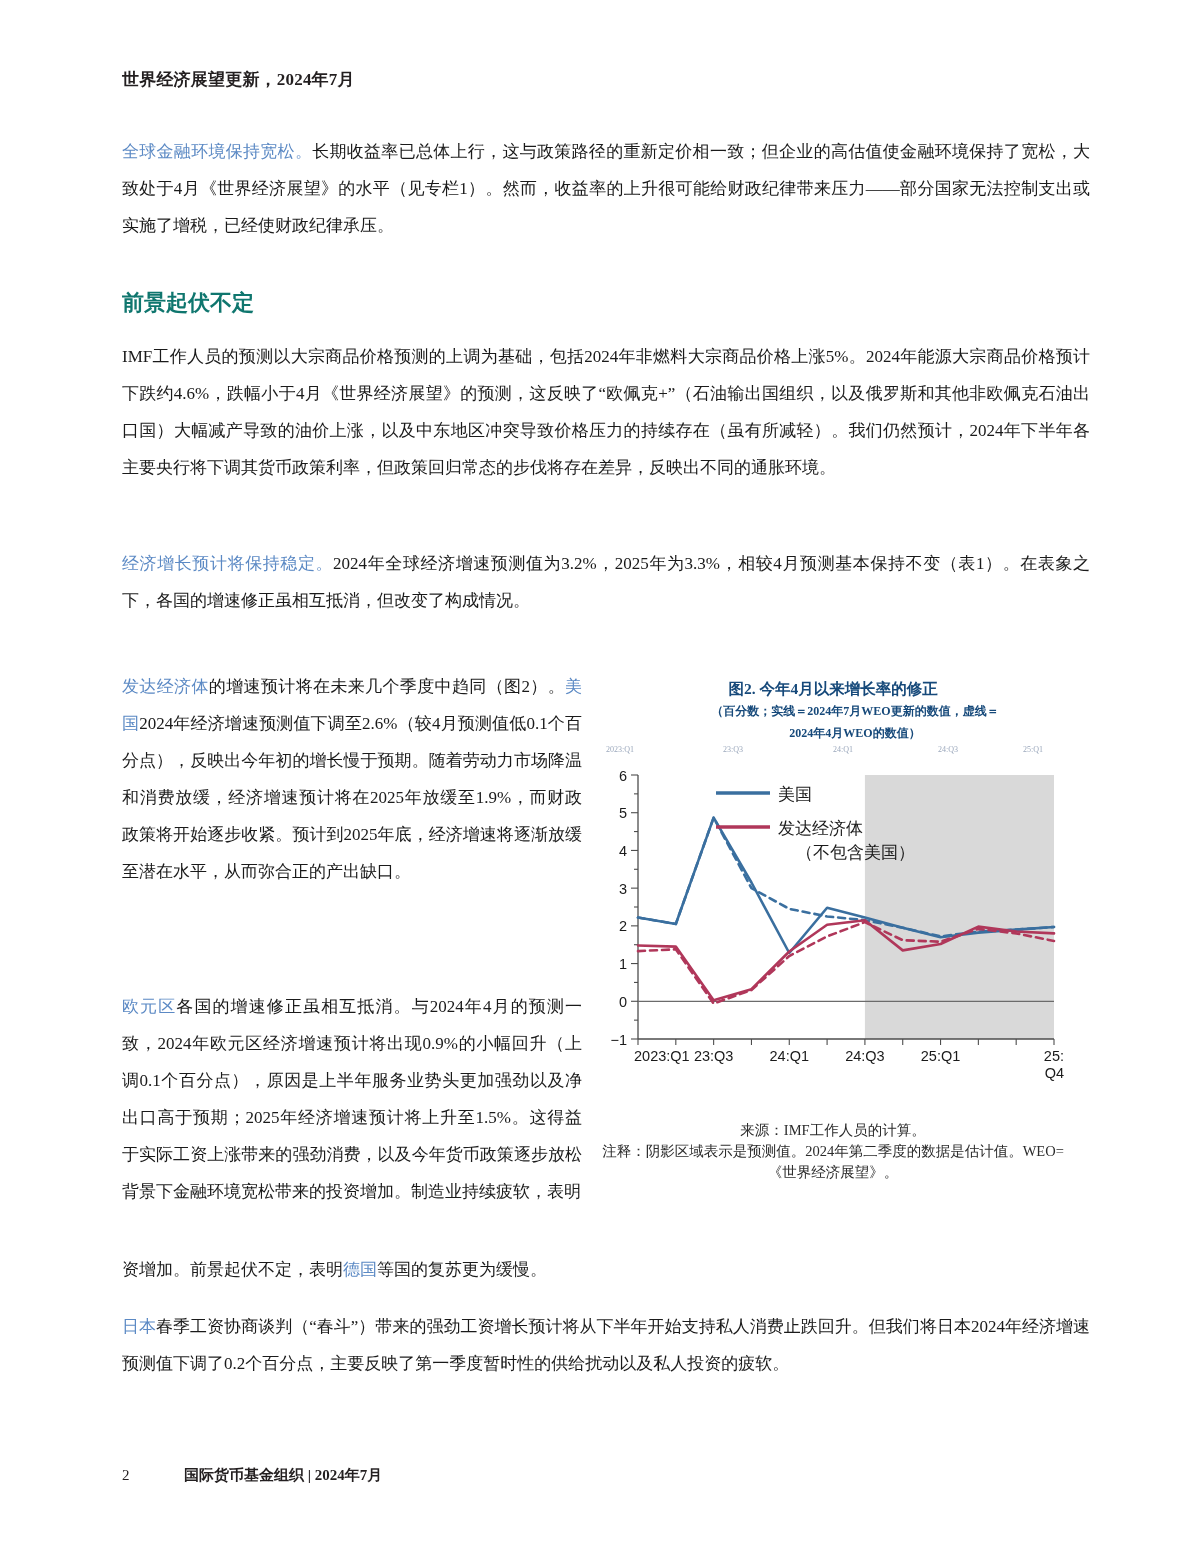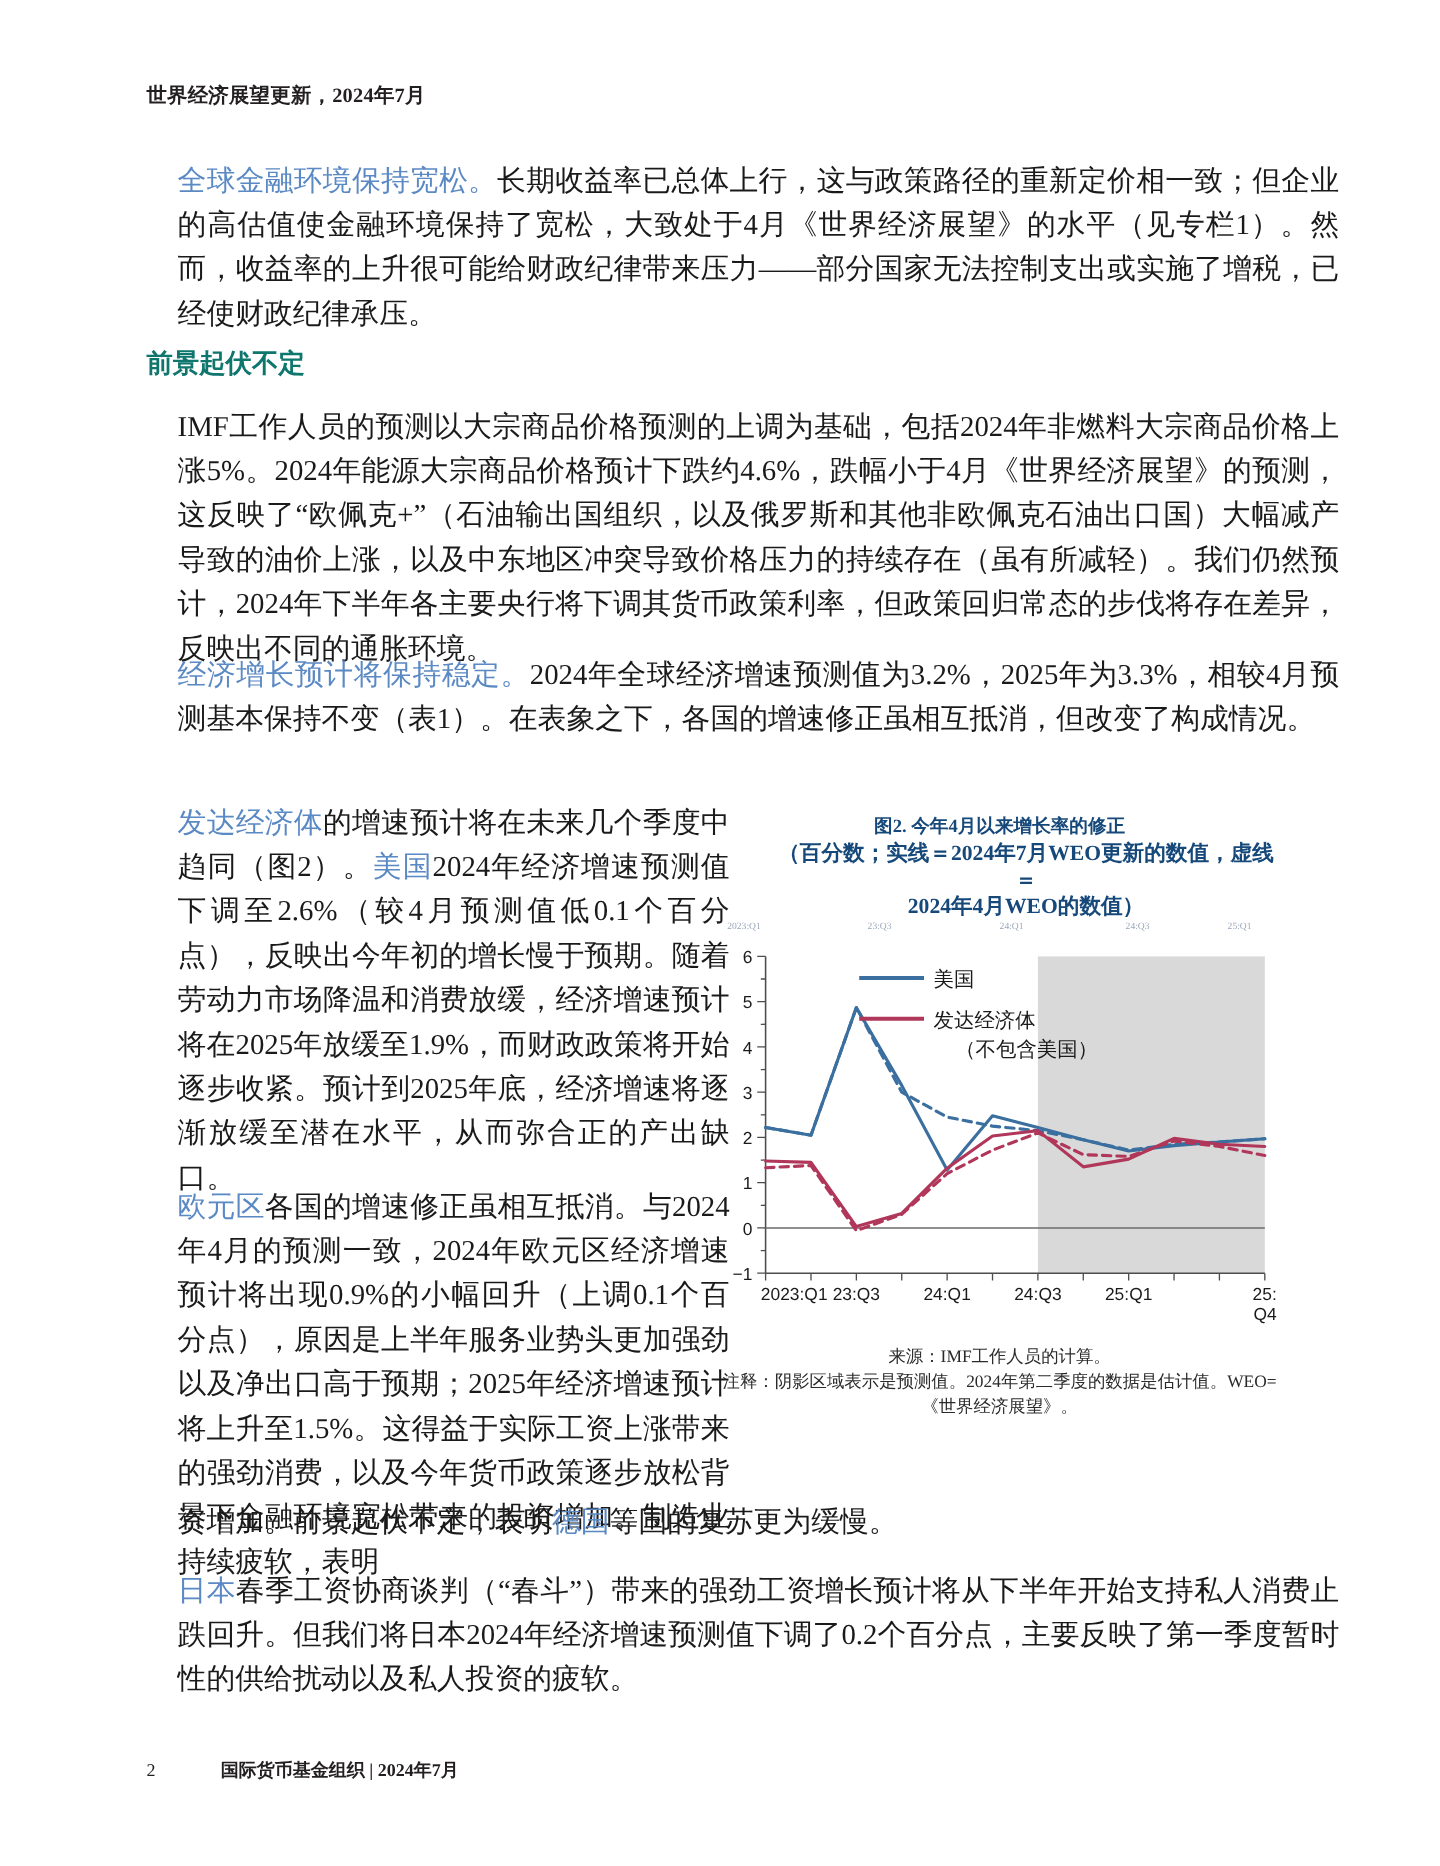--- a/index.html
+++ b/index.html
@@ -17,26 +17,25 @@
   .doc-header{
     position:absolute; left:122px; top:68px;
     font-family:"Liberation Serif", serif;
     font-weight:bold; font-size:17px; color:#231f20;
     letter-spacing:.2px;
   }
 
   
   .para{
     position:absolute;
-    font-size:24px;
+    font-size:17px;
     line-height:37px;
     text-align:justify;
     text-justify:inter-ideograph;
     color:#1a1a1a;
-    margin-left:26px;
   }
   .blue-lead{ color:#5b89c4; }
   .blue-term{ color:#5b89c4; }
 
   .full{ left:122px; width:968px; }
 
   .sec-head{
     position:absolute; left:122px;
     color:#0f766e; font-weight:bold; font-size:22px;
     font-family:"Liberation Serif", serif;
@@ -46,32 +45,32 @@
 
   
   .figure{
     position:absolute; left:598px; top:678px; width:470px;text-align:center;
   }
   .fig-title{
     color:#16497a; font-weight:bold; font-size:15.5px;
     line-height:22px; font-family:"Liberation Serif", serif;
   }
   .fig-sub{
-    color:#16497a; font-weight:bold; font-size:18px;
+    color:#16497a; font-weight:bold; font-size:12px;
     line-height:22px; font-family:"Liberation Serif", serif;margin-left:44px;
   }
   .ghost-ticks{
     position:relative; height:12px; margin-top:1px;
   }
   .ghost-ticks span{
     position:absolute; font-size:8px; color:#9aa7bb; white-space:nowrap;
   }
   .chart-wrap{ position:relative; width:470px; height:330px; }
   .chart-note{
-    margin-top:12px; font-size:14.5px; line-height:21px; color:#2b2b2b;
+    margin-top:33px; font-size:14.5px; line-height:21px; color:#2b2b2b;
   }
 
   
   .footer{
     position:absolute; left:122px; top:1466px;
     font-size:15px; color:#231f20; font-weight:bold;
   }
   .footer .pg{ display:inline-block; width:62px; font-weight:normal; }
 
   svg text{ font-family:"Liberation Sans", sans-serif; }

